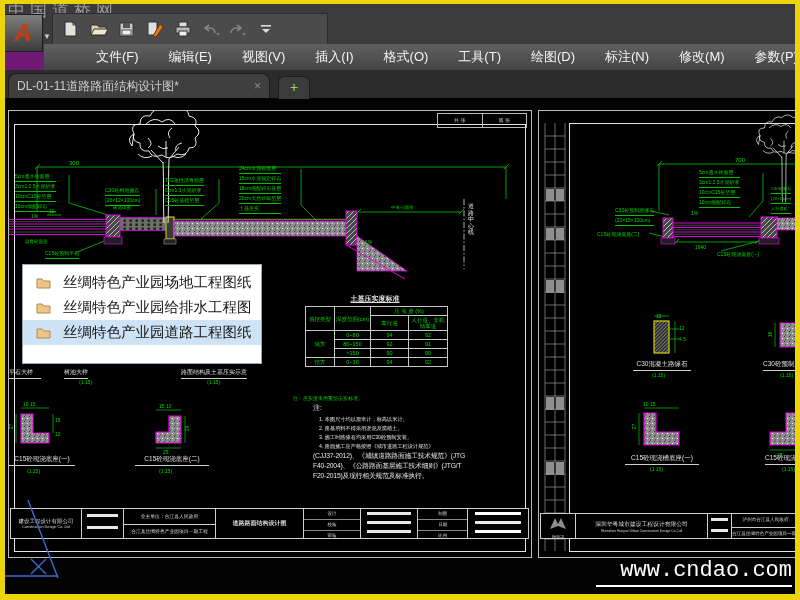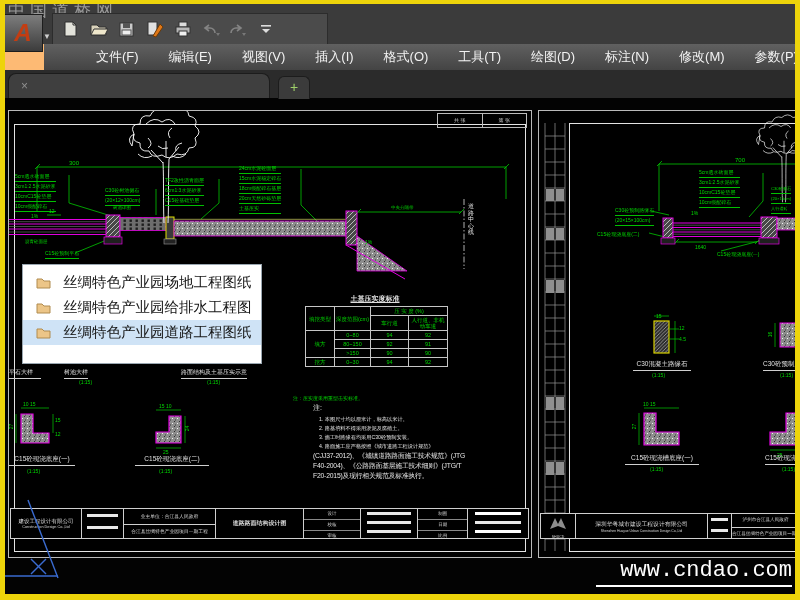--- a/index.html
+++ b/index.html
@@ -1,16 +1,16 @@
 <!DOCTYPE html>
 <html><head>
 <meta charset="utf-8">
 <style>
   html,body{margin:0;padding:0;background:#222;}
-  #app{position:relative;width:800px;height:600px;background:#fdba74;overflow:hidden;
+  #app{position:relative;width:800px;height:600px;background:#701a75;overflow:hidden;
        font-family:"Liberation Sans",sans-serif;}
   .abs{position:absolute;}
   
   .yframe{position:absolute;background:#edd40a;z-index:50;}
   
   .titlebar{position:absolute;left:0;top:4px;width:800px;height:40px;background:#3b3b3b;z-index:5;}
   .wm-top{position:absolute;left:8px;top:-5px;color:#a9a9a9;font-family:"DejaVu Serif",serif;
           font-size:17px;letter-spacing:5px;opacity:.85;z-index:1;}
   .logo{position:absolute;left:3px;top:10px;width:38px;height:36px;background:linear-gradient(#7d7d7d,#3c3c3c);
         border:1px solid #1d1d1d;z-index:2;display:flex;align-items:center;justify-content:center;}
@@ -175,20 +175,21 @@
     <span class="menu-item">格式(O)</span>
     <span class="menu-item">工具(T)</span>
     <span class="menu-item">绘图(D)</span>
     <span class="menu-item">标注(N)</span>
     <span class="menu-item">修改(M)</span>
     <span class="menu-item">参数(P)</span>
   </div>
 
   <div class="tabbar">
     <div class="dtab">
+      <span class="dtab-label">DL-01-11道路路面结构设计图*</span>
       <span class="dtab-close">×</span>
     </div>
     <div class="newtab">+</div>
   </div>
 
   <div class="canvas">
 
     <div class="sheet" style="left:8px;top:12px;width:522px;height:446px;">
       <div class="inframe" style="left:5px;top:13px;right:5px;bottom:5px;"></div>
       <div class="abs" style="left:428px;top:2px;width:88px;height:13px;border:1px solid #bbb;display:flex;">

